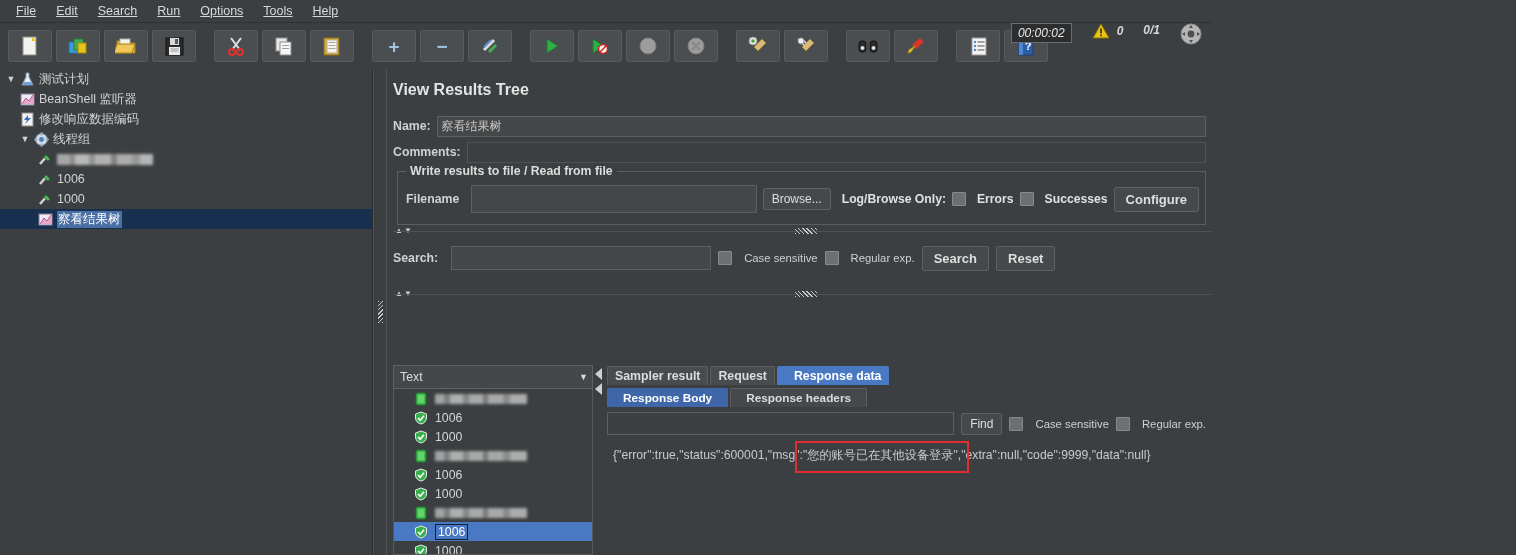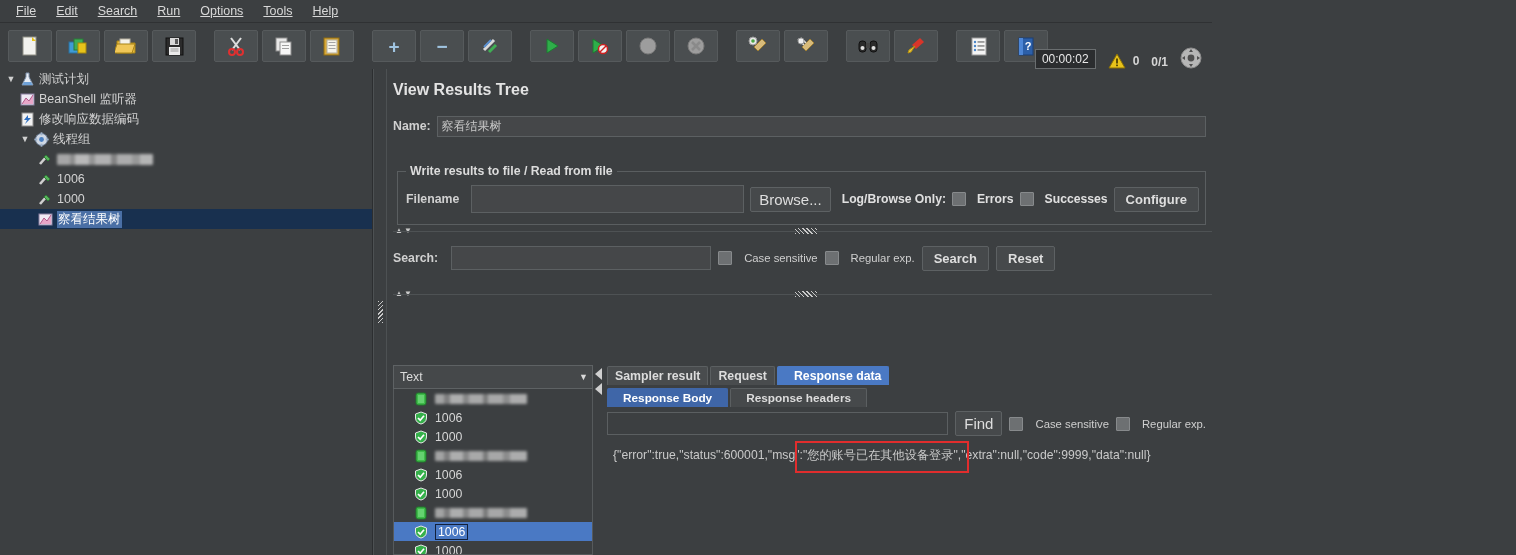--- a/index.html
+++ b/index.html
@@ -18,21 +18,21 @@
   .menuitem .mn{text-decoration:underline;}
 
   
   .toolbar{height:46px;background:#3c3f41;display:flex;align-items:center;padding:0 8px;gap:4px;position:relative;border-bottom:1px solid #2c2e30;}
   .tbtn{width:42px;height:30px;background:#4a4e50;border:1px solid #565a5c;border-radius:2px;
         display:flex;align-items:center;justify-content:center;cursor:default;}
   .tsep{width:10px;}
   .tbtn svg{display:block;}
   .tbtn .gly{font-size:19px;line-height:1;color:#9fc3e0;font-weight:bold;}
 
-  .tright{position:absolute;right:10px;top:0;height:46px;display:flex;align-items:flex-end;gap:12px;}
+  .tright{position:absolute;right:10px;top:0;height:46px;display:flex;align-items:flex-start;gap:20px;font-style:italic;}
   .timer{background:#2b2d2f;border:1px solid #6a6e70;color:#e8e8e8;font-size:12px;padding:2px 6px;font-family:"Liberation Sans",sans-serif;letter-spacing:0px;}
   .warnbox{display:flex;align-items:center;gap:7px;}
   .warncount{color:#d6d6d6;font-size:12px;font-weight:bold;}
   .ratio{color:#d6d6d6;font-size:12px;font-weight:bold;}
 
   
   .bodywrap{position:absolute;top:69px;left:0;right:0;bottom:0;display:flex;}
   .tree{width:372px;background:#3c3f41;position:relative;overflow:hidden;border-right:1px solid #2c2e30;}
   .vsplit{width:12px;background:#3c3f41;position:relative;display:flex;align-items:center;justify-content:center;border-left:1px solid #4d5153;border-right:1px solid #4d5153;cursor:col-resize;}
   .vsplit .grip{width:5px;height:22px;background:
@@ -57,21 +57,21 @@
   .sect{position:absolute;left:6px;right:6px;}
 
   .frow{display:flex;align-items:center;height:22px;}
   .flabel{color:#d0d0d0;font-size:12.3px;font-weight:bold;padding-right:6px;white-space:nowrap;}
   .finput{flex:1;height:19px;background:#454749;border:1px solid #5c6062;color:#c8c8c8;font-size:12px;padding:0 4px;line-height:19px;overflow:hidden;white-space:nowrap;}
   .finput.plain{background:#3c3f41;border:1px solid #4e5254;}
 
   .groupbox{position:absolute;border:1px solid #5a5e60;}
   .grouplab{position:absolute;top:-8px;left:8px;background:#3c3f41;padding:0 4px;font-size:12.3px;color:#dcdcdc;font-weight:bold;}
 
-  .btn{background:#46494b;border:1px solid #5d6163;color:#dedede;font-size:15px;padding:3px 8px;border-radius:2px;cursor:default;white-space:nowrap;}
+  .btn{background:#46494b;border:1px solid #5d6163;color:#dedede;font-size:12px;padding:3px 8px;border-radius:2px;cursor:default;white-space:nowrap;}
   .btn.big{font-size:13px;font-weight:bold;padding:4px 11px;}
 
   .chk{width:12px;height:12px;background:#6d7072;border:1px solid #878a8c;display:inline-block;vertical-align:middle;border-radius:1px;}
   .chklabel{color:#e0e0e0;font-size:12.2px;font-weight:bold;margin-left:5px;white-space:nowrap;}
   .chklabel.sm{font-size:11.3px;font-weight:normal;color:#cfcfcf;}
 
   .divbar{height:11px;display:flex;align-items:center;position:relative;}
   .divarrow{font-size:8px;color:#c9c9c9;letter-spacing:1px;margin-left:2px;}
   .divgrip{position:absolute;left:50%;transform:translateX(-50%);width:22px;height:6px;
      background:repeating-linear-gradient(45deg,#c9c9c9 0 1px,transparent 1px 3px);}
@@ -409,20 +409,24 @@
 
     <div class="mainpane">
 
       <div class="panelTitle">View Results Tree</div>
 
       <div class="sect frow" style="top:46px;">
         <span class="flabel">Name:</span>
         <span class="finput">察看结果树</span>
       </div>
 
+      <div class="sect frow" style="top:72px;">
+        <span class="flabel">Comments:</span>
+        <span class="finput plain"></span>
+      </div>
 
       <div class="groupbox" style="left:10px;right:6px;top:102px;height:52px;">
         <span class="grouplab">Write results to file / Read from file</span>
         <div style="position:absolute;left:8px;right:6px;top:12px;height:30px;display:flex;align-items:center;gap:6px;">
           <span class="flabel">Filename</span>
           <span class="finput" style="height:26px;line-height:26px;flex:1;"></span>
           <button class="btn">Browse...</button>
           <span class="chklabel">Log/Browse Only:</span>
           <span class="chk"></span>
           <span class="chklabel">Errors</span>

